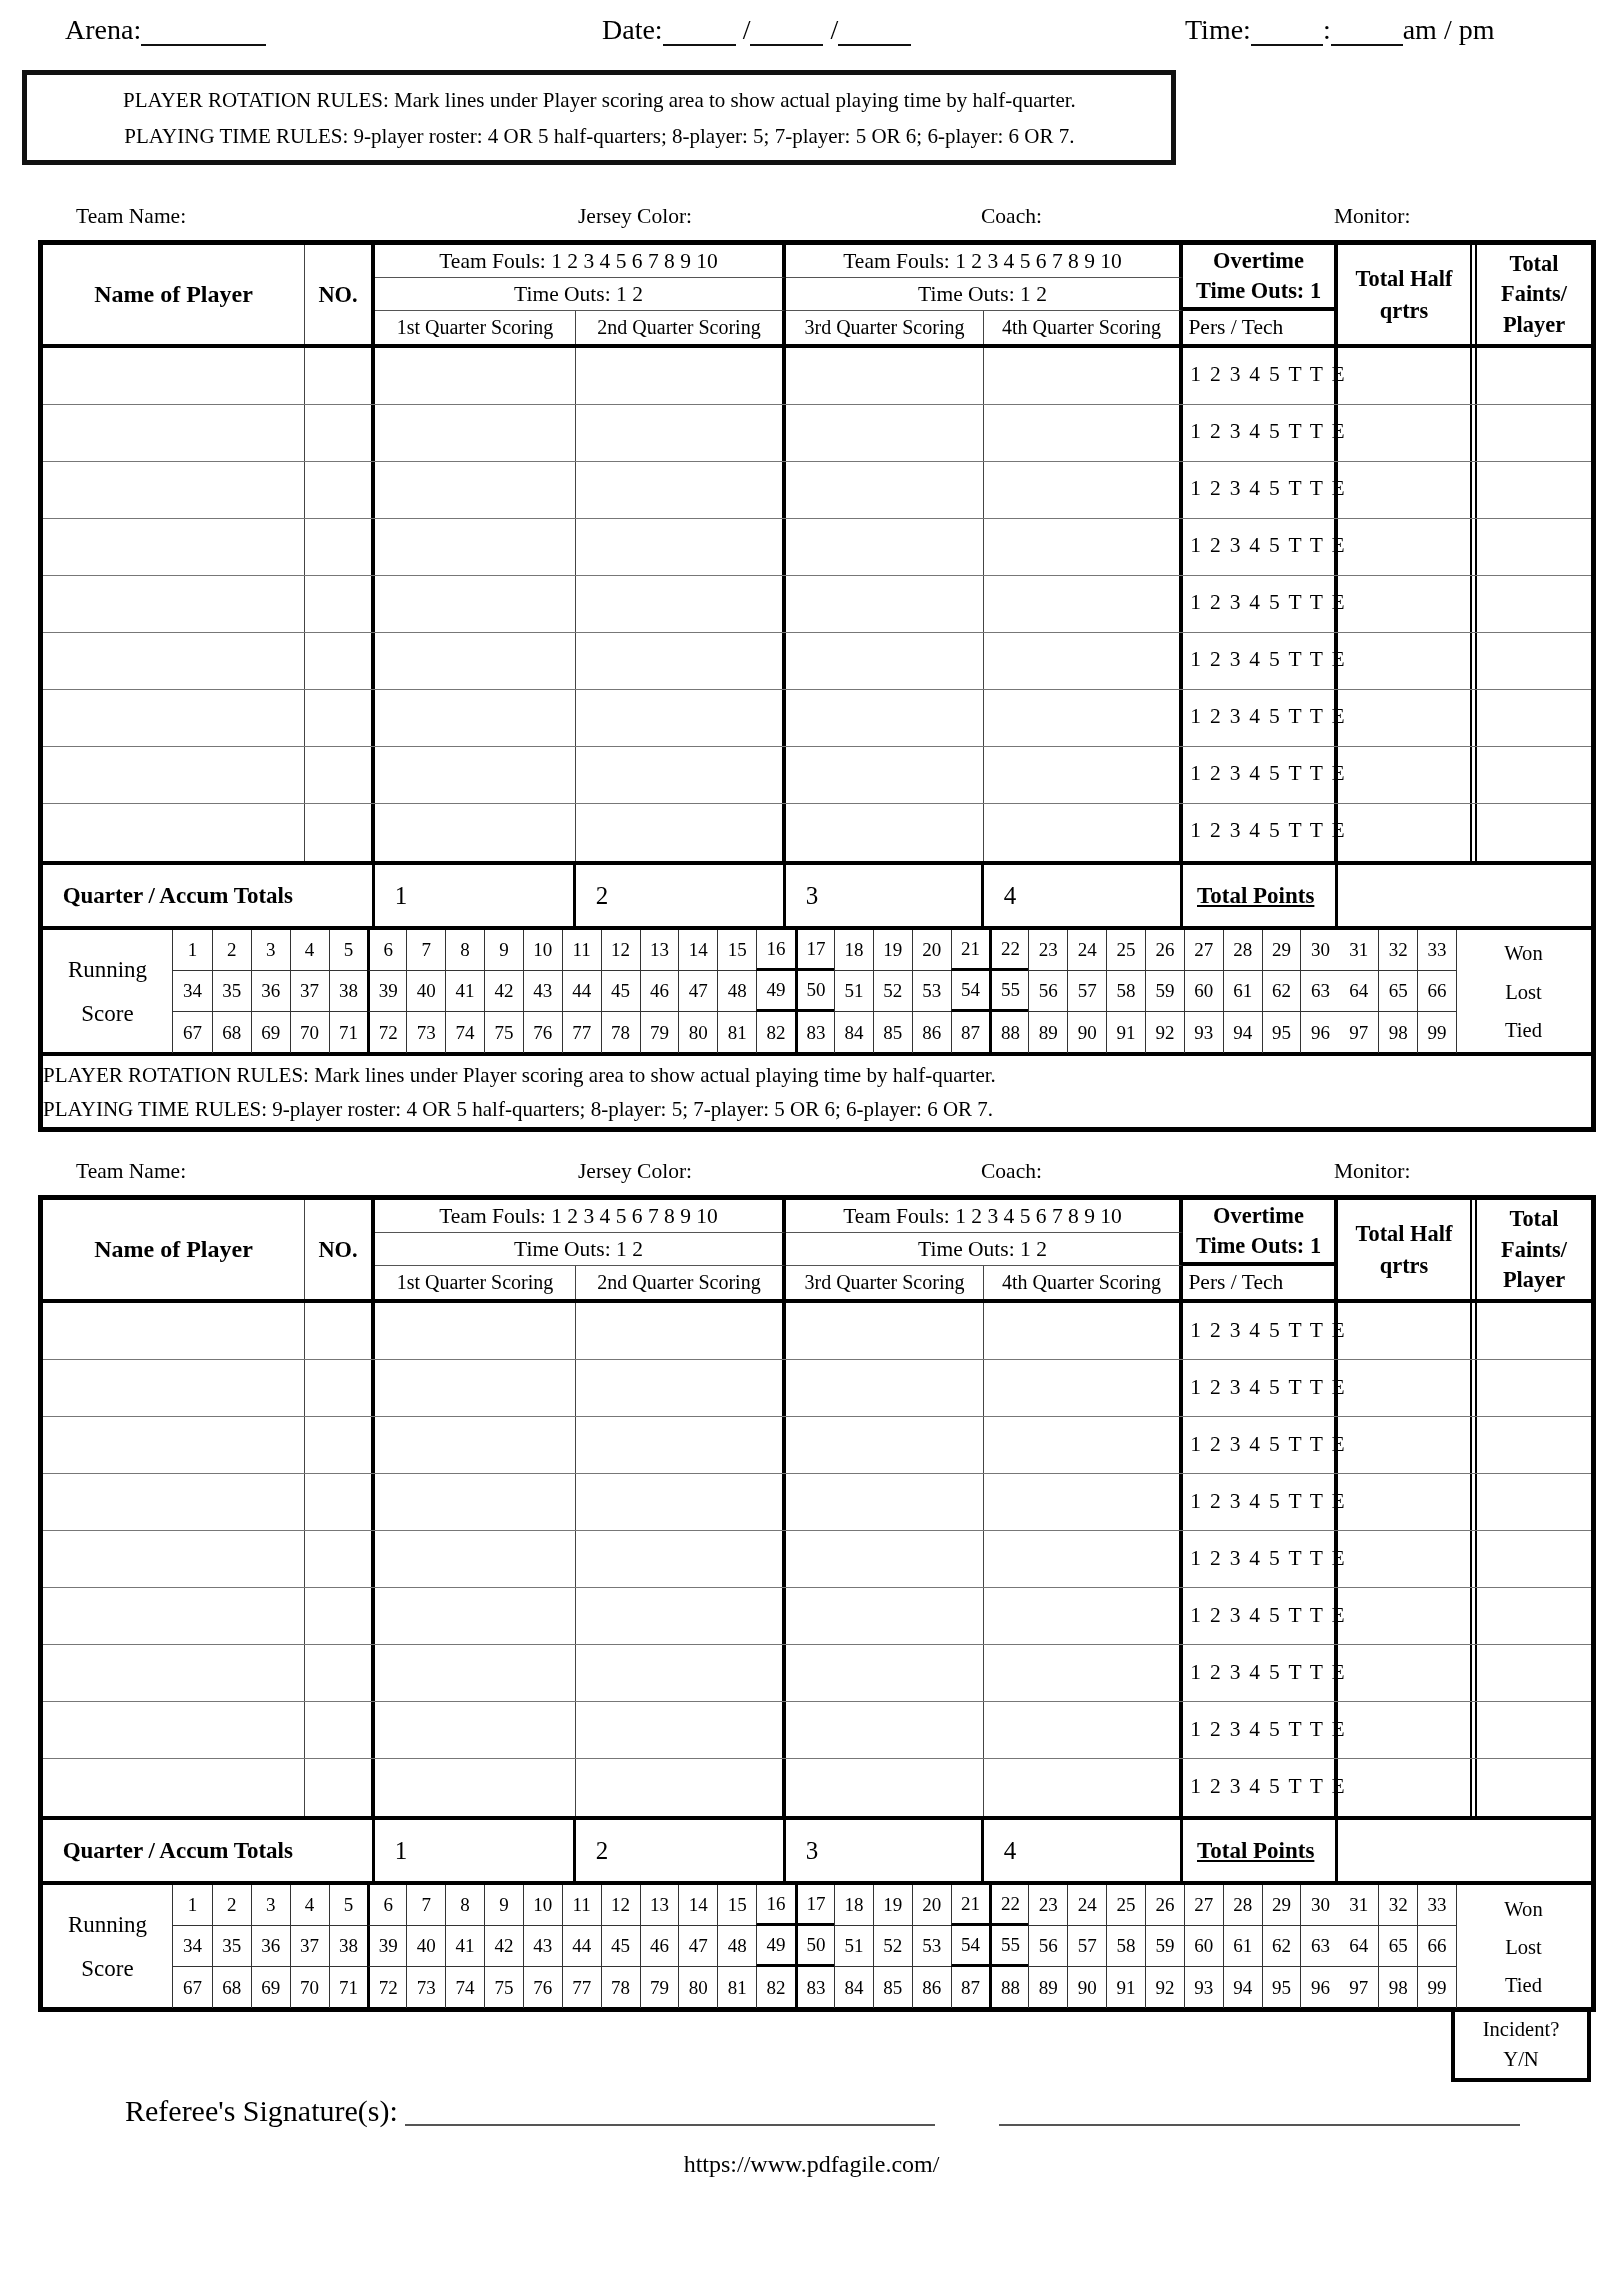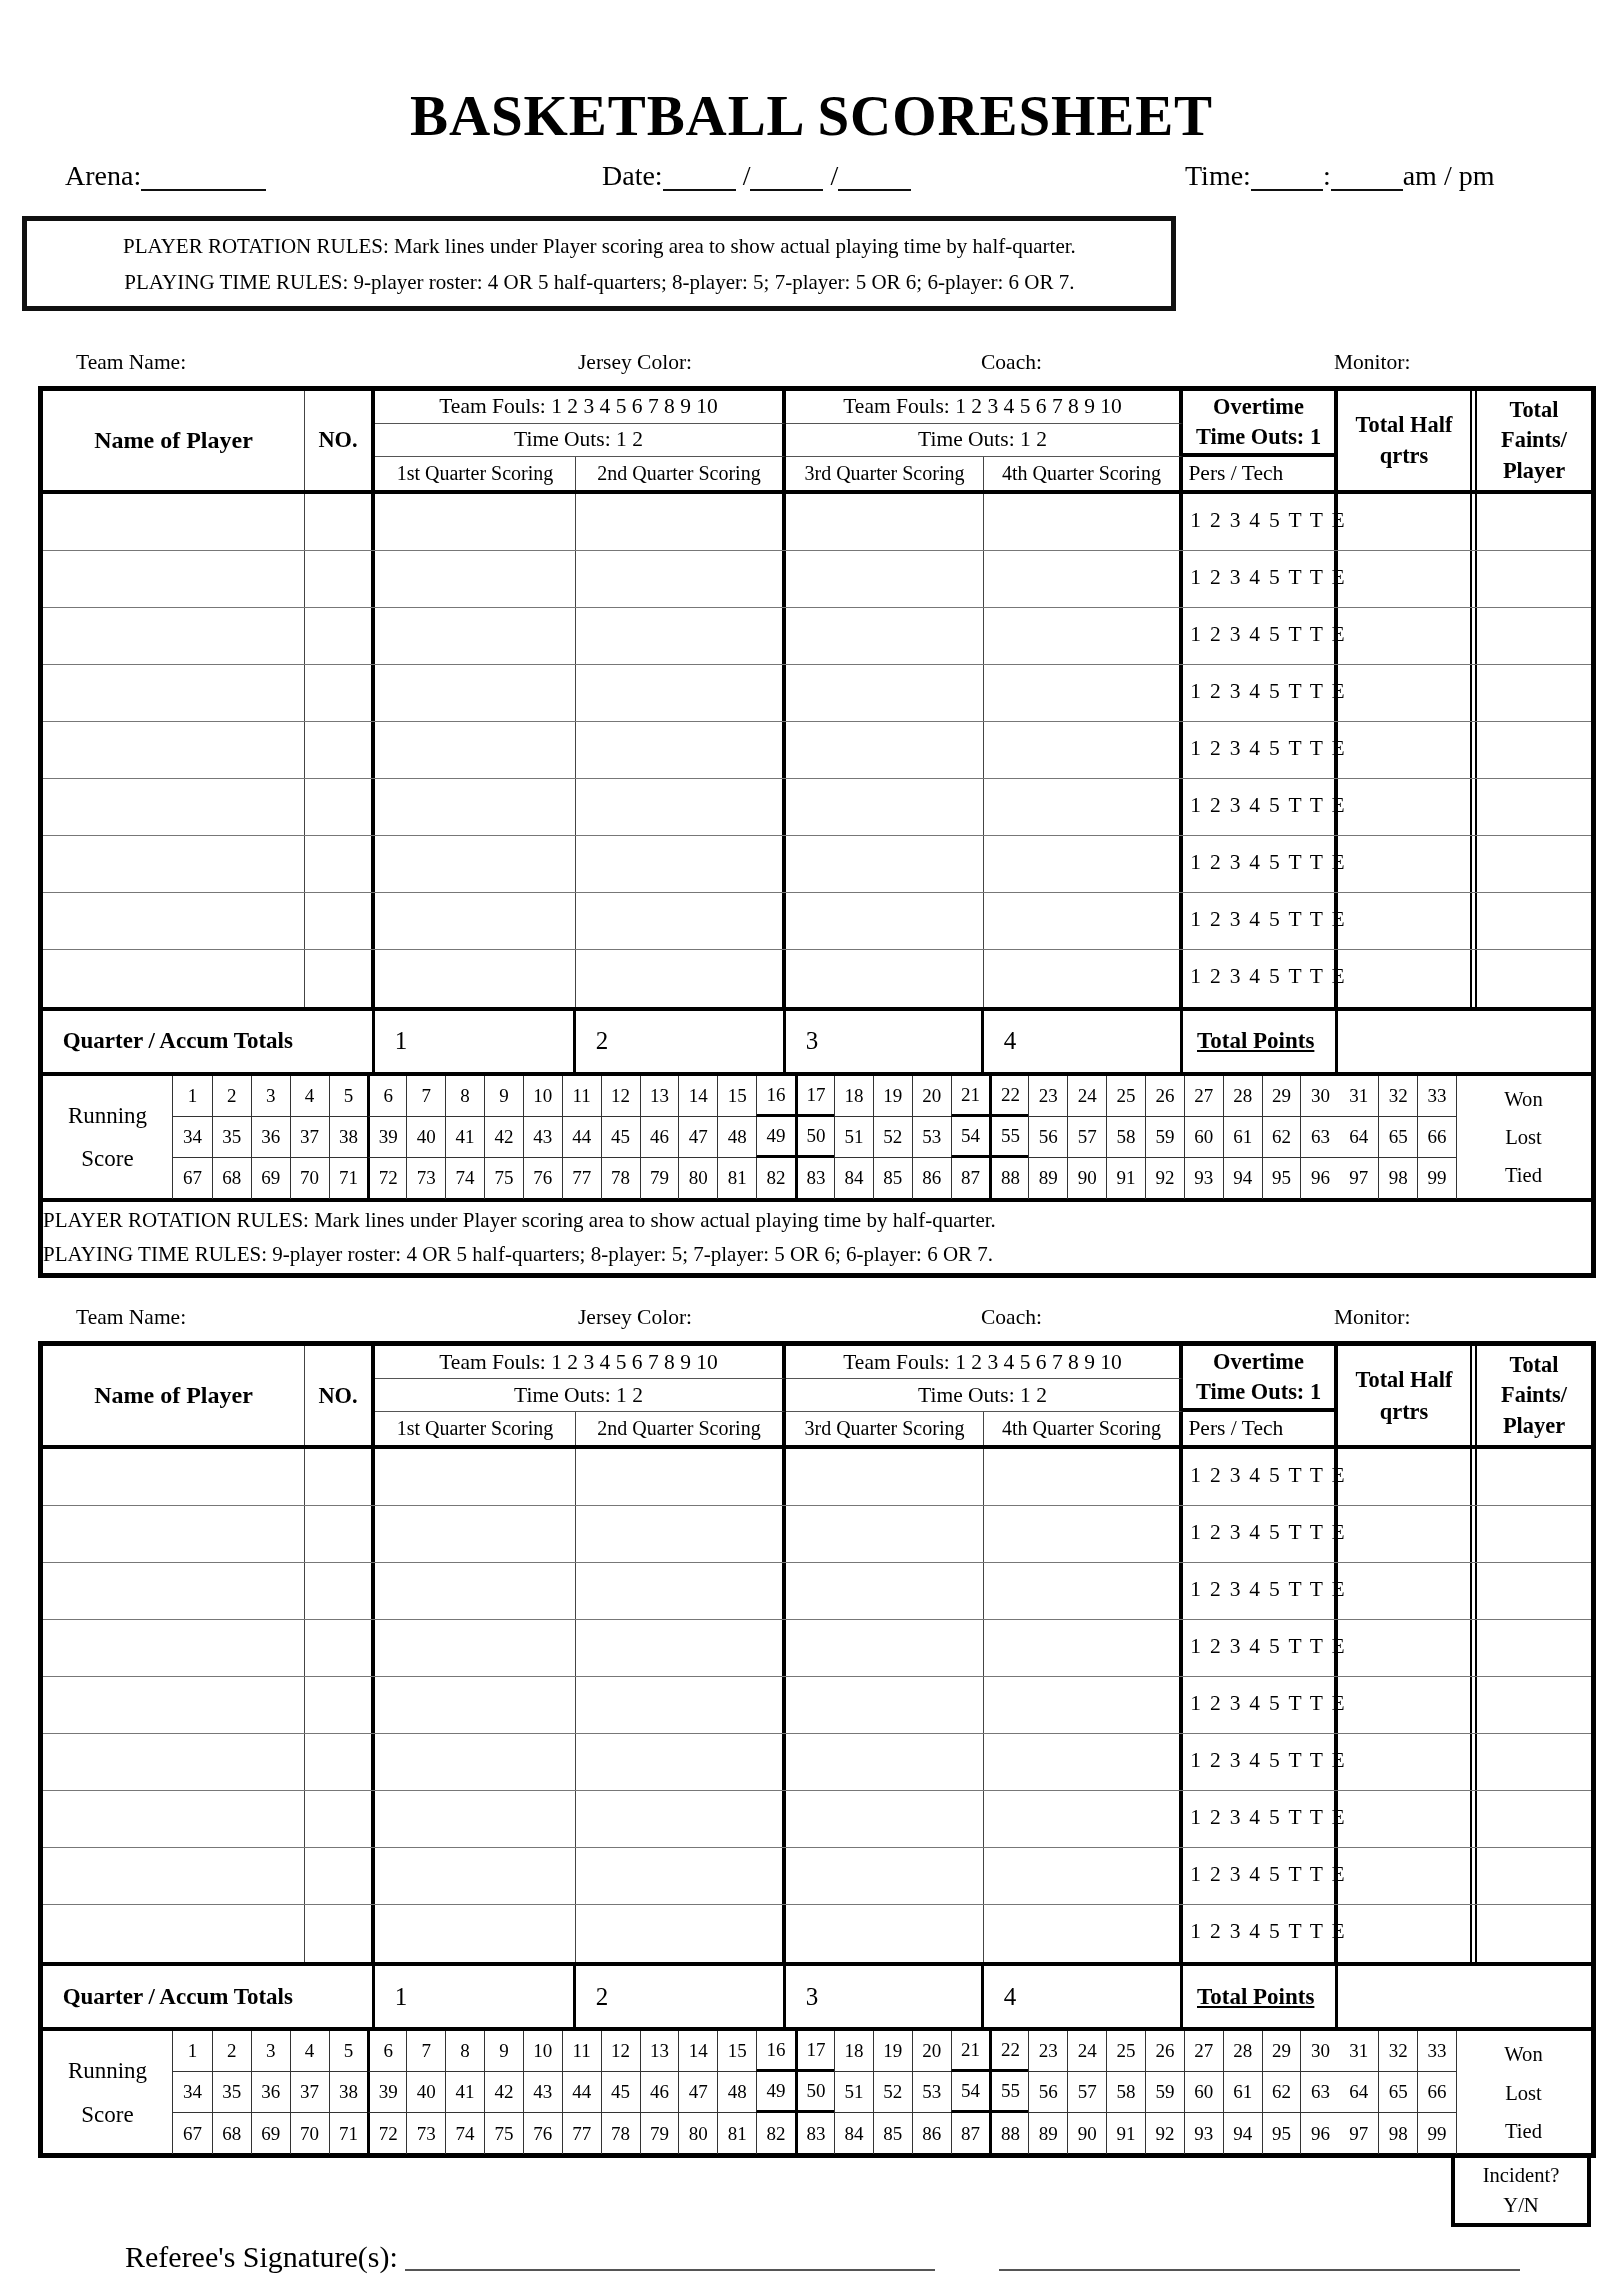--- a/index.html
+++ b/index.html
@@ -89,21 +89,20 @@
   .sigrow { margin:12.5px 0 0 125px; font-size:30px; white-space:nowrap; }
   .b-sig { display:inline-block; width:530px; border-bottom:2.7px solid #555; height:27px; vertical-align:-4.5px; }
   .b-sig2 { margin-left:56px; width:521px; }
   .url { text-align:center; font-size:24px; margin-top:23px; }
 </style>
 </head>
 <body>
 
 <div class="page">
 
-  <div class="title">BASKETBALL SCORESHEET</div>
 
   <div class="topline">
     <span class="fld f-arena">
       <span>Arena:</span><span class="blank b-arena"></span>
     </span>
     <span class="fld f-date">
       <span>Date:</span><span class="blank b-date"></span>
       <span>/</span><span class="blank b-date"></span>
       <span>/</span><span class="blank b-date"></span>
     </span>

